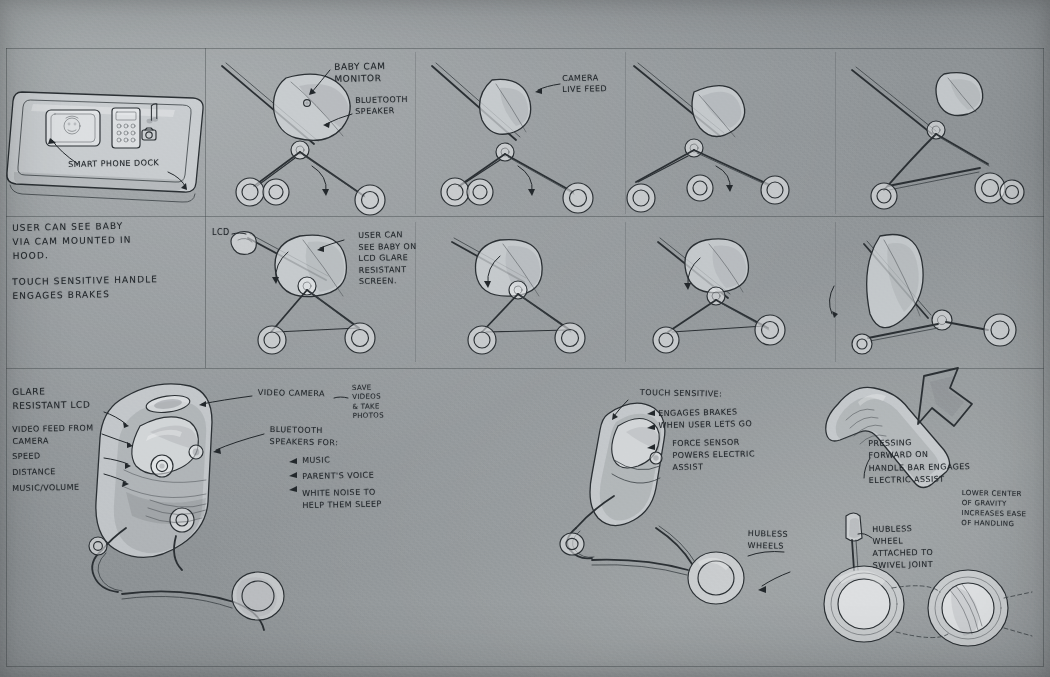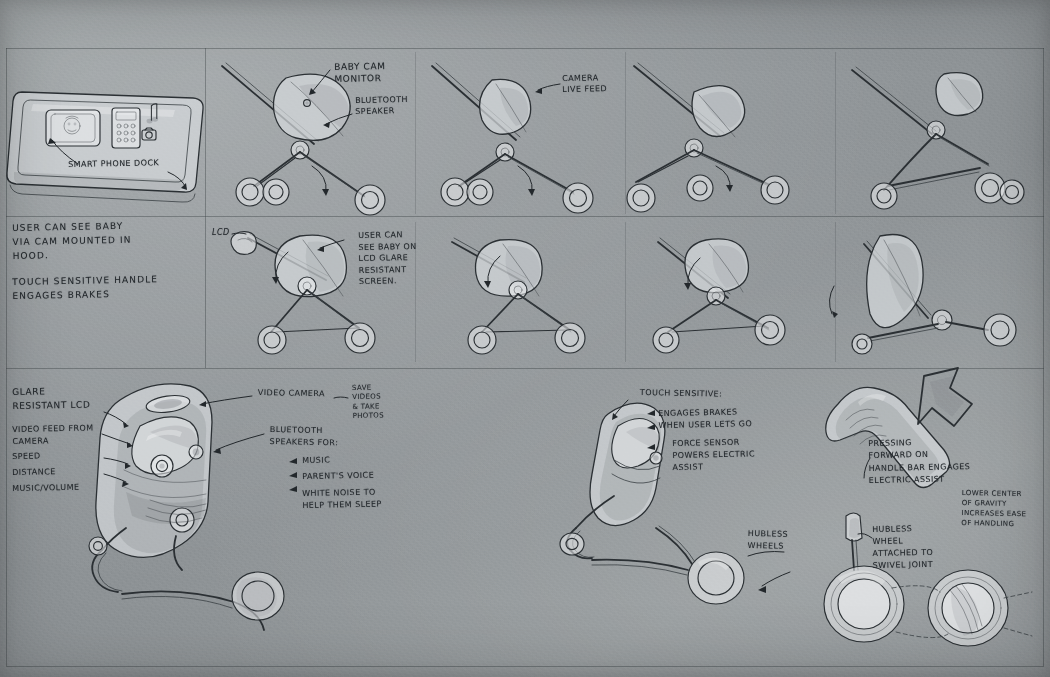--- a/index.html
+++ b/index.html
@@ -499,21 +499,21 @@
 SPEAKER</div>
   <div class="lbl sm tilt" style="left:562px; top:74px;">CAMERA
 LIVE FEED</div>
 
   <div class="lbl tilt" style="left:12px; top:222px; letter-spacing:1.1px; line-height:1.55;">USER CAN SEE BABY
 VIA CAM MOUNTED IN
 HOOD.</div>
   <div class="lbl tilt" style="left:12px; top:276px; letter-spacing:1.1px; line-height:1.55;">TOUCH SENSITIVE HANDLE
 ENGAGES BRAKES</div>
 
-  <div class="lbl sm" style="left:212px; top:228px;font-style:italic;">LCD</div>
+  <div class="lbl sm" style="left:212px; top:228px;">LCD</div>
   <div class="lbl sm tilt" style="left:358px; top:230px; line-height:1.45;">USER CAN
 SEE BABY ON
 LCD GLARE
 RESISTANT
 SCREEN.</div>
 
   <div class="lbl tilt" style="left:12px; top:386px; line-height:1.5;">GLARE
 RESISTANT LCD</div>
   <div class="lbl sm tilt" style="left:12px; top:424px; line-height:1.5;">VIDEO FEED FROM
 CAMERA</div>

